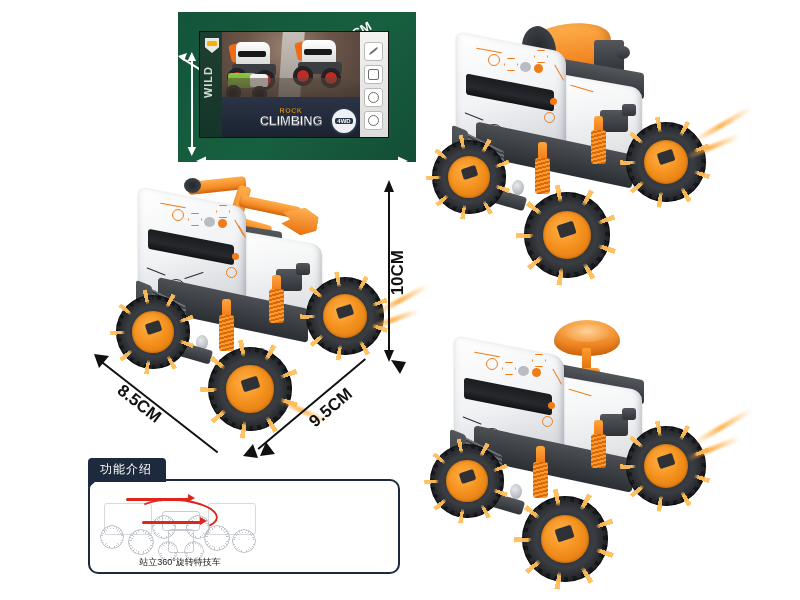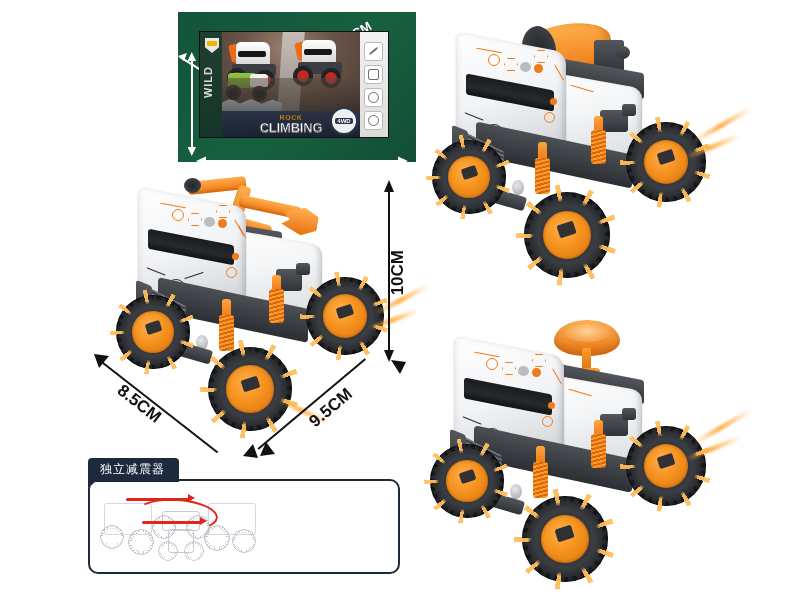--- a/index.html
+++ b/index.html
@@ -151,21 +151,21 @@
     background:#17181a;box-shadow:inset 0 0 0 3px #232427;
   }
   .pkg-green-truck .gw1{left:0px;top:12px;}
   .pkg-green-truck .gw2{left:26px;top:13px;}
   .pkg-snow{
     position:absolute;left:0;bottom:0;width:60px;height:14px;
     background:linear-gradient(#d9e4ea,#9fb3bd);
     clip-path: polygon(0 40%,14% 12%,30% 46%,48% 14%,66% 48%,84% 18%,100% 44%,100% 100%,0 100%);
   }
   .pkg-banner{
-    position:absolute;left:22px;right:28px;bottom:0;height:26px;
+    position:absolute;left:22px;right:28px;bottom:0;height:40px;
     background:linear-gradient(#2b3447,#1b2230);
   }
   .pkg-logo{
     position:absolute; left:50%; top:50%;
     transform:translate(-50%,-50%);
     text-align:center; white-space:nowrap;
   }
   .pkg-rock{
     display:block;
     font-size:7px; font-weight:bold; letter-spacing:.6px;
@@ -786,21 +786,21 @@
   <div class="dim-txt" style="left:114px;top:394px;transform:rotate(38deg);">8.5CM</div>
 
   <div class="dimline h" style="left:258px;top:448px;width:140px;transform:rotate(-40deg);transform-origin:left center;"></div>
   <svg class="abs" style="left:250px;top:342px;" width="166" height="120">
     <polygon points="10,114 25,112 16,100" fill="#111111"></polygon>
     <polygon points="156,20 141,18 150,32" fill="#111111"></polygon>
   </svg>
   <div class="dim-txt" style="left:306px;top:398px;transform:rotate(-40deg);">9.5CM</div>
 
   <div id="function-panel">
-    <div class="fp-tab">独立减震器</div>
+    <div class="fp-tab">功能介绍</div>
     <div class="fp-box">
 
       <div class="fp-cell" style="left:6px;width:168px;">
 
         <div class="ghost" style="left:8px;top:18px;width:46px;height:30px;opacity:.75;"></div>
         <div class="ghost-w" style="left:4px;top:40px;width:22px;height:22px;"></div>
         <div class="ghost-w" style="left:32px;top:44px;width:24px;height:24px;"></div>
 
         <div class="ghost" style="left:112px;top:18px;width:46px;height:30px;opacity:.75;"></div>
         <div class="ghost-w" style="left:108px;top:40px;width:24px;height:24px;"></div>
@@ -812,18 +812,19 @@
         <div class="ghost-w" style="left:90px;top:30px;width:22px;height:22px;"></div>
         <div class="ghost-w" style="left:62px;top:56px;width:18px;height:18px;"></div>
         <div class="ghost-w" style="left:88px;top:56px;width:18px;height:18px;"></div>
 
         <div class="red-bar" style="left:30px;top:13px;width:64px;"></div>
         <div class="red-tri" style="left:92px;top:9px;"></div>
         <div class="red-arc" style="left:40px;top:14px;width:78px;height:28px;transform:rotate(4deg);"></div>
         <div class="red-bar" style="left:46px;top:36px;width:60px;"></div>
         <div class="red-tri" style="left:104px;top:32px;"></div>
 
+        <div class="fp-cap">站立360°旋转特技车</div>
       </div>
 
     </div>
   </div>
 
 </div>
 
 </body></html>

